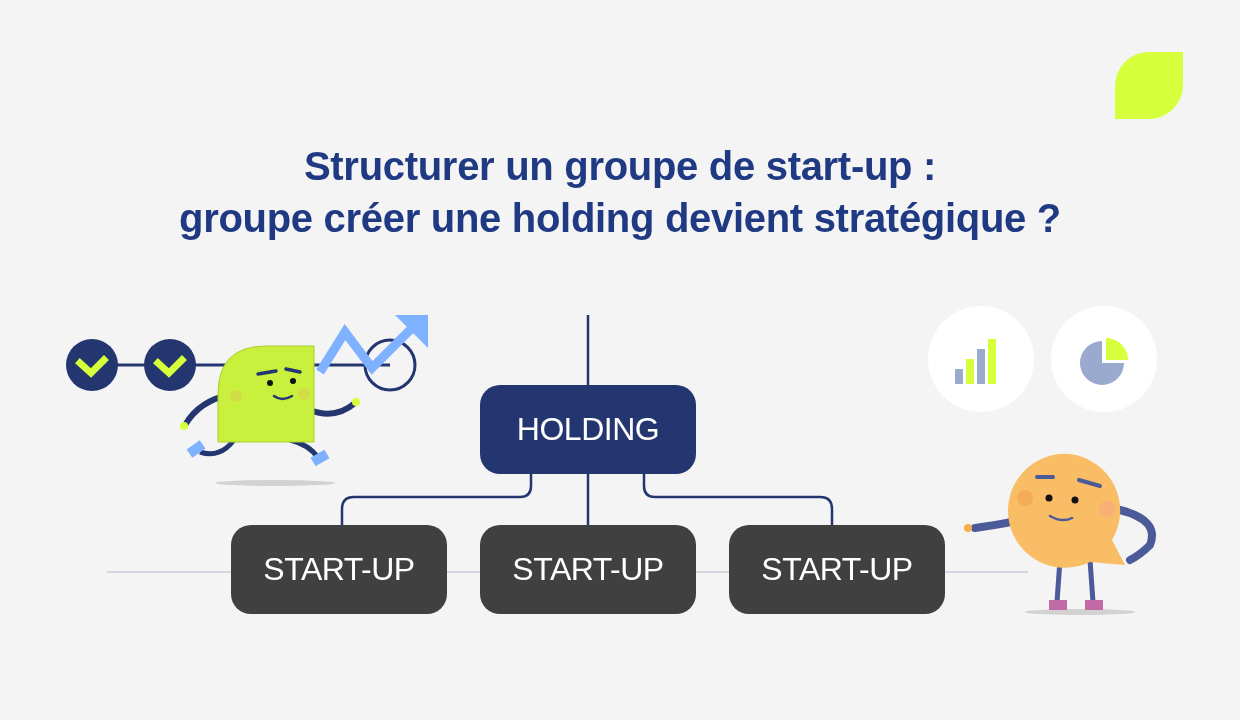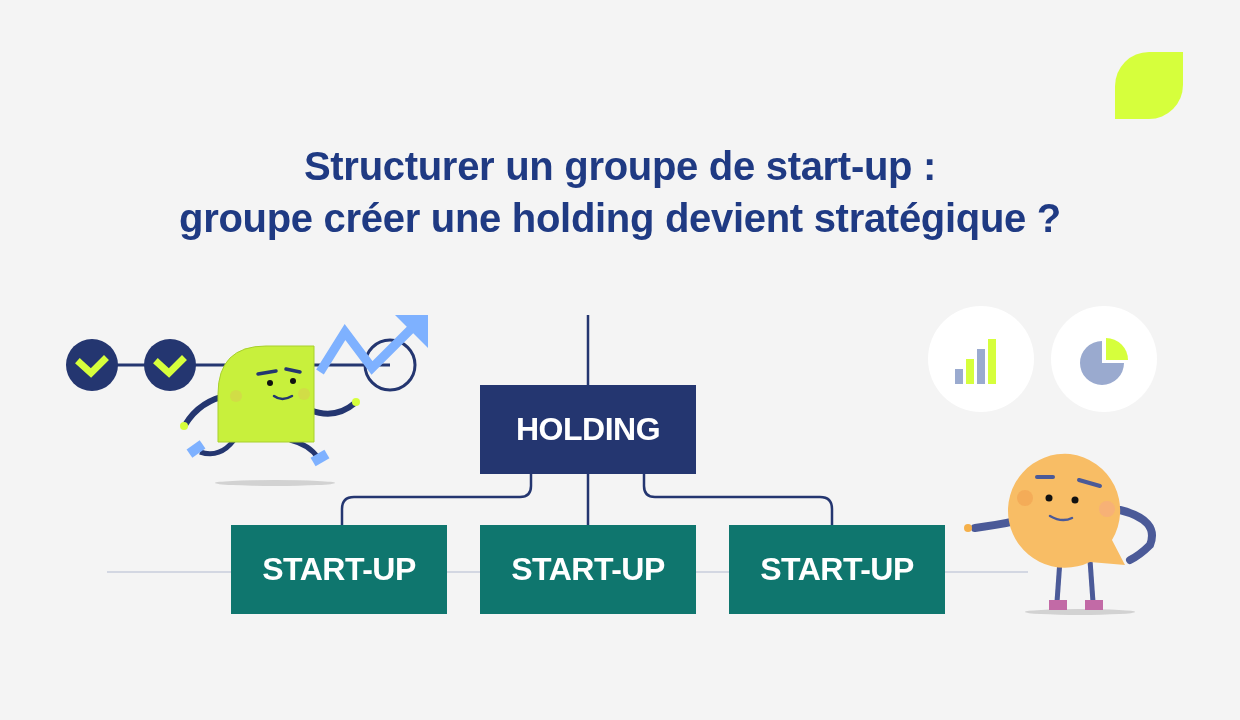--- a/index.html
+++ b/index.html
@@ -1,22 +1,22 @@
 <!DOCTYPE html>
 <html><head>
 <meta charset="utf-8">
 <style>
   html, body { margin:0; padding:0; }
   body { width:1240px; height:720px; background:#f4f4f4; position:relative; overflow:hidden; font-family:"Liberation Sans", sans-serif; }
   .title { position:absolute; left:0; top:140px; width:1240px; text-align:center; color:#1f3a83; font-weight:bold; font-size:40px; line-height:52px; letter-spacing:-0.3px; }
   .title div { white-space:nowrap; }
   .leaf-logo { position:absolute; left:1115px; top:52px; width:68px; height:67px; background:#d6ff3c; border-radius:34px 0 34px 0; }
-  .box { position:absolute; color:#fff; font-weight:bold; display:flex; align-items:center; justify-content:center; letter-spacing:-0.5px; }
+  .box { position:absolute; color:#fff; font-weight:normal; display:flex; align-items:center; justify-content:center; letter-spacing:-0.5px;border-radius:20px; }
   .holding { left:480px; top:385px; width:216px; height:89px; background:#243670; font-size:32px; }
-  .startup { top:525px; width:216px; height:89px; background:#0f766e; font-size:32px; }
+  .startup { top:525px; width:216px; height:89px; background:#404040; font-size:32px; }
   svg.abs { position:absolute; left:0; top:0; }
   .circle-icon { position:absolute; width:106px; height:106px; border-radius:50%; background:#fff; top:306px; }
 </style>
 </head>
 <body>
 
 <div class="leaf-logo"></div>
 
 <div class="title">
   <div>Structurer un groupe de start-up :</div>

